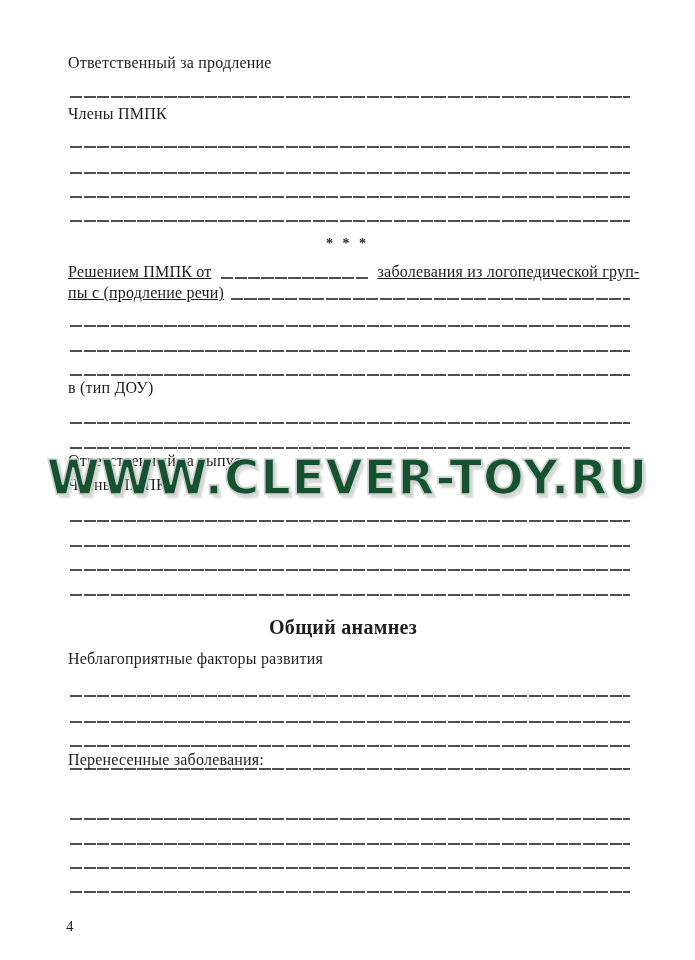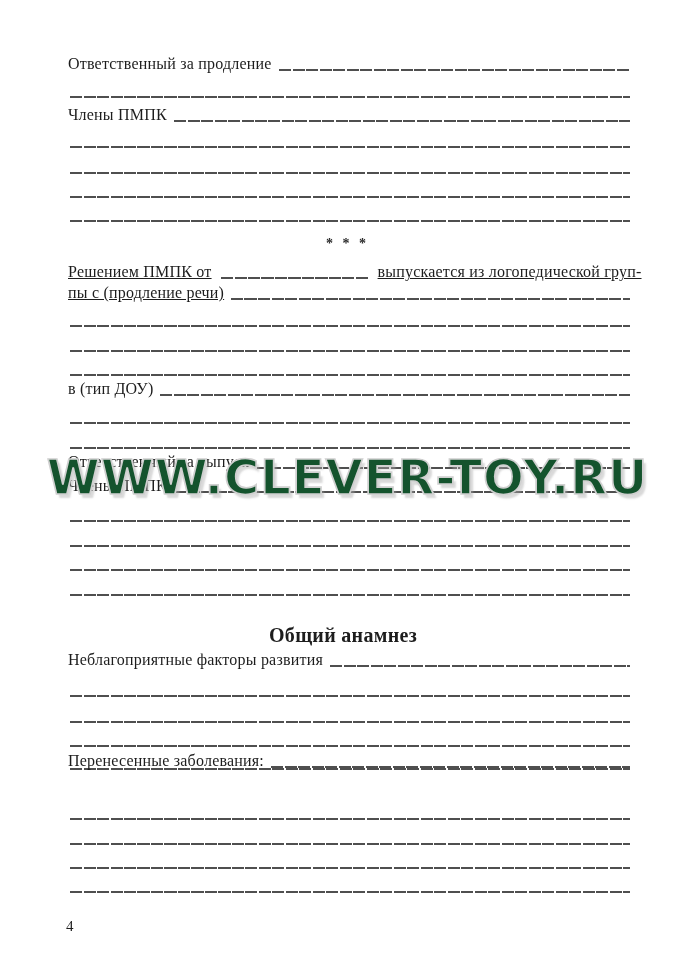--- a/index.html
+++ b/index.html
@@ -7,23 +7,24 @@
     position:relative;
     width:695px;height:960px;
     background:#ffffff;
     font-family:"Liberation Serif", serif;
     color:#1d1d1d;
     overflow:hidden;
   }
   
   .row{
     position:absolute;left:68px;right:65px;height:21px;
-    display:flex;align-items:flex-end;
+    display:flex;align-items:flex-start;
     font-size:16px;line-height:20px;white-space:nowrap;
     letter-spacing:0.2px;
+    flex-direction:column;
   }
   .row .label{flex:0 0 auto;}
   .fill{
     flex:1 1 auto;height:2px;margin-left:7px;margin-bottom:3px;
     background:repeating-linear-gradient(to right,#4f4f4f 0,#4f4f4f 12px,rgba(0,0,0,0) 12px,rgba(0,0,0,0) 13.5px);
   }
   
   .hline{
     position:absolute;left:70px;right:65px;height:2px;
     background:repeating-linear-gradient(to right,#4f4f4f 0,#4f4f4f 12px,rgba(0,0,0,0) 12px,rgba(0,0,0,0) 13.5px);
@@ -34,21 +35,21 @@
   .gap{
     flex:0 0 148px;height:2px;margin:0 9px 3px 9px;
     background:repeating-linear-gradient(to right,#4f4f4f 0,#4f4f4f 12px,rgba(0,0,0,0) 12px,rgba(0,0,0,0) 13.5px);
   }
   .stars{
     position:absolute;left:0;right:0;top:236px;height:16px;
     text-align:center;font-size:14px;font-weight:bold;letter-spacing:3px;color:#2a2a2a;
   }
   .heading{
     position:absolute;left:0;right:9px;top:616px;
-    text-align:center;font-size:20px;font-weight:bold;letter-spacing:0.3px;margin-top:8px;
+    text-align:center;font-size:20px;font-weight:bold;letter-spacing:0.3px;
   }
   .watermark{
     position:absolute;left:0;right:0;top:448px;height:62px;
     text-align:center;
     font-family:"DejaVu Sans", sans-serif;
     font-weight:bold;font-size:48px;line-height:58px;letter-spacing:1px;
     color:#14532d;
     -webkit-text-stroke:1.7px #d0d0d0;
     text-shadow:3px 4px 2px rgba(170,170,170,0.45);
     z-index:5;pointer-events:none;
@@ -74,21 +75,21 @@
   <div class="hline" style="top:172px"></div>
   <div class="hline" style="top:196px"></div>
   <div class="hline" style="top:220px"></div>
 
   <div class="stars">* * *</div>
 
   <div class="para">
     <div class="pline">
       <span>Решением ПМПК от</span>
       <span class="gap"></span>
-      <span>выпускается из логопедической груп-</span>
+      <span>заболевания из логопедической груп-</span>
     </div>
     <div class="pline">
       <span>пы с (продление речи)</span>
       <span class="fill"></span>
     </div>
   </div>
   <div class="hline" style="top:325px"></div>
   <div class="hline" style="top:350px"></div>
   <div class="hline" style="top:374px"></div>
 

